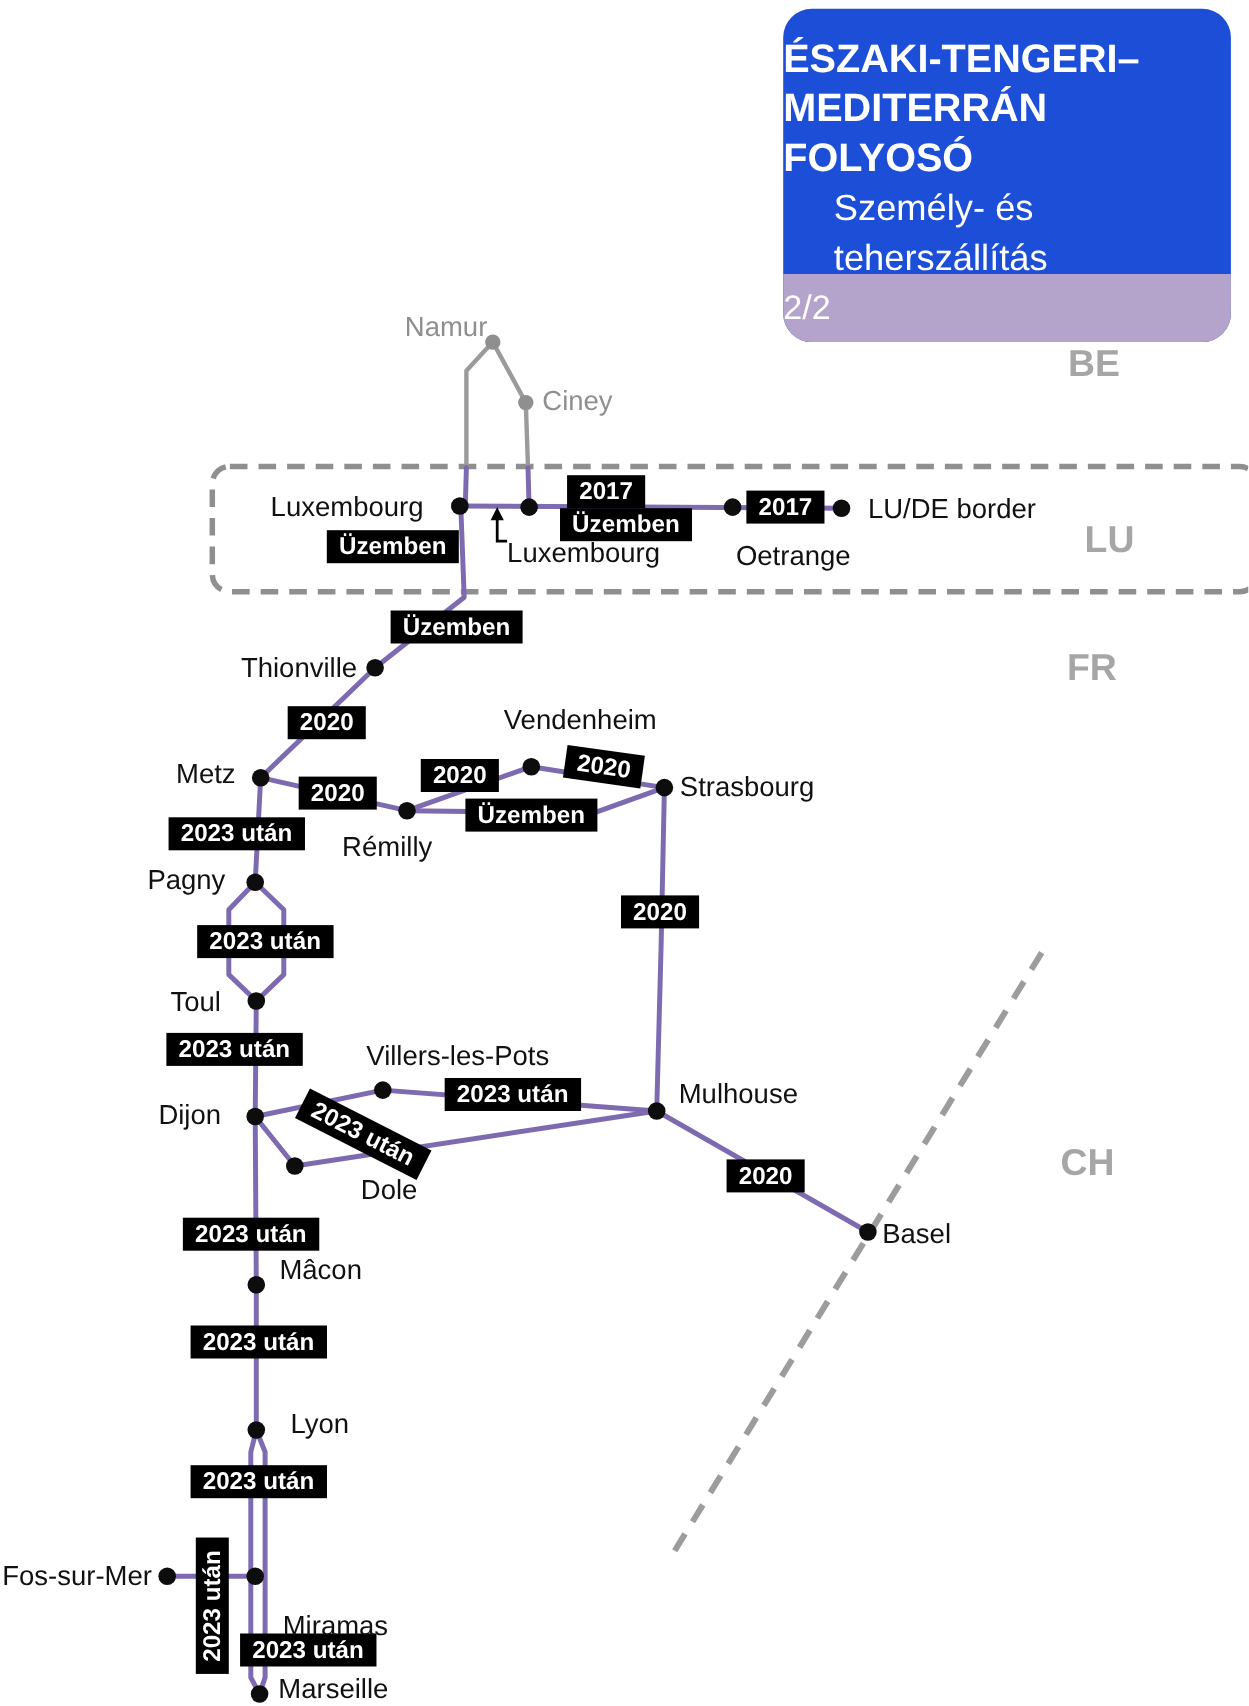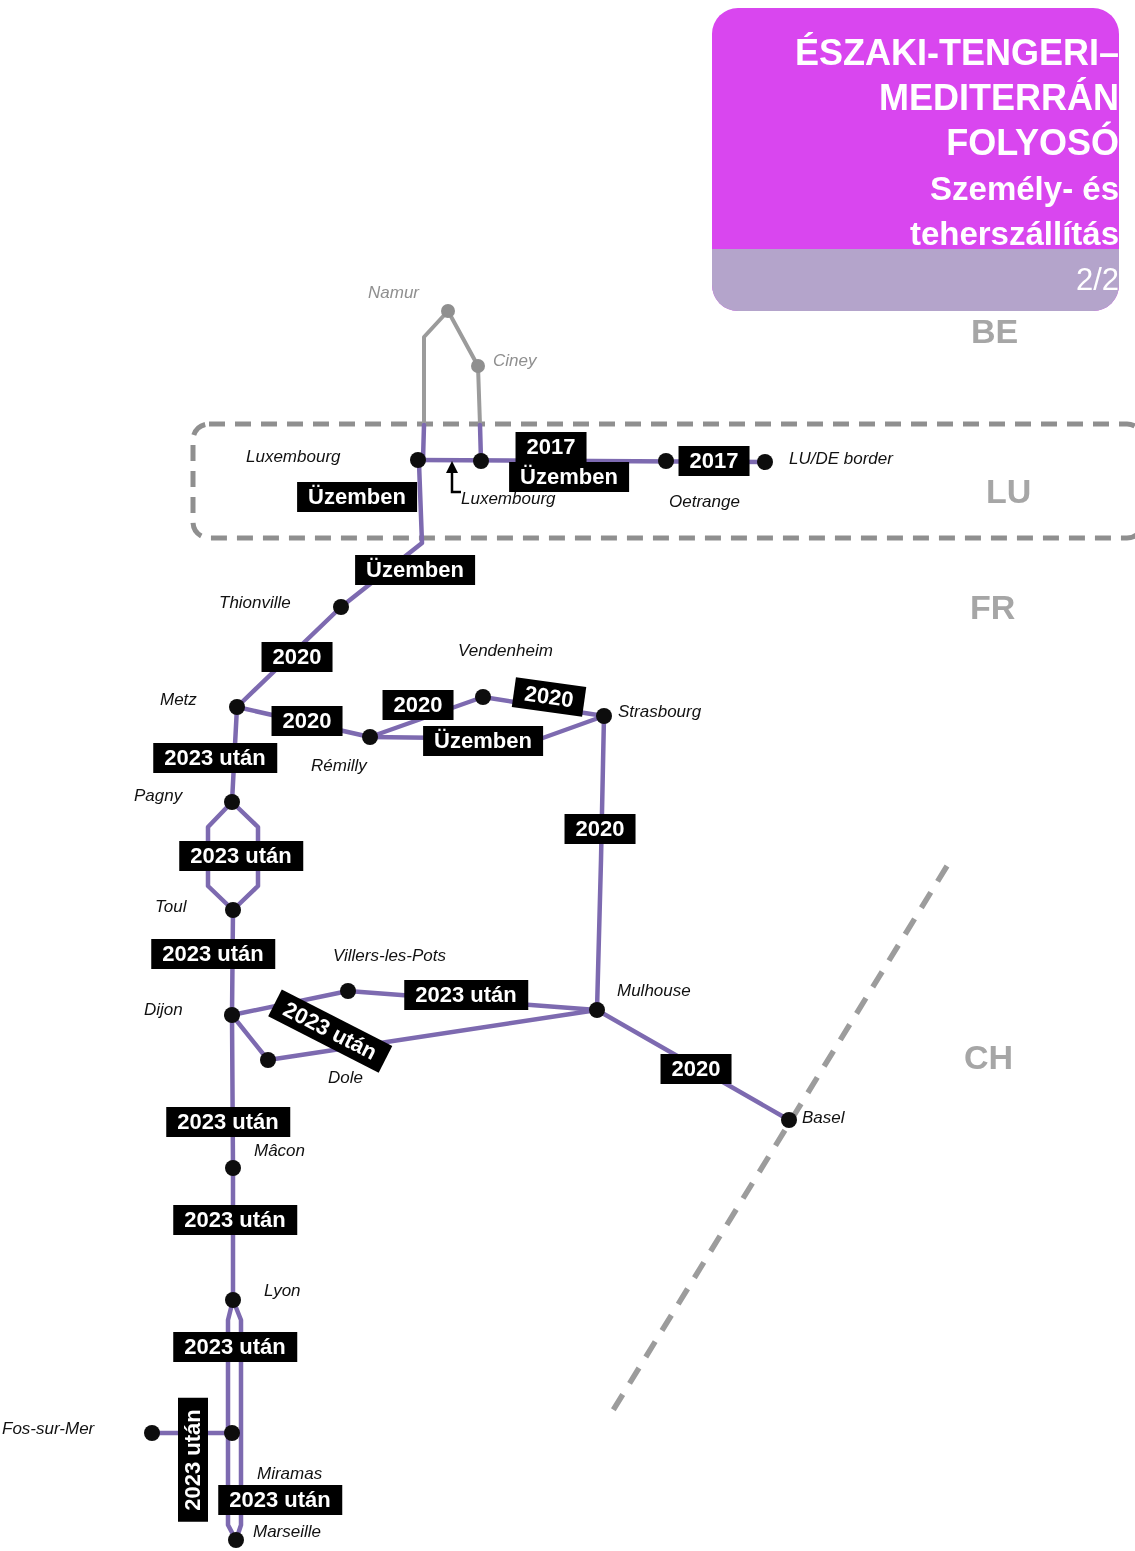--- a/index.html
+++ b/index.html
@@ -5,37 +5,37 @@
   html,body{margin:0;padding:0;background:#ffffff;}
   .canvas{
     position:relative;width:1135px;height:1551px;background:#ffffff;
     font-family:"Liberation Sans",sans-serif;overflow:hidden;
   }
   svg.map{position:absolute;left:0;top:0;}
   .rline{stroke:#7d6ab0;stroke-width:4.5;fill:none;stroke-linecap:round;stroke-linejoin:round;}
   .gline{stroke:#9b9b9b;stroke-width:4;fill:none;stroke-linecap:round;stroke-linejoin:round;}
   .dot{fill:#0d0d0d;}
   .gdot{fill:#8f8f8f;}
-  .city{position:absolute;font-size:17px;color:#111;white-space:nowrap;font-style:italic;}
+  .city{position:absolute;font-size:25px;color:#111;white-space:nowrap;}
   .city.inactive{color:#8f8f8f;}
   .status{
     position:absolute;background:#000;color:#fff;font-weight:700;font-size:22px;
     line-height:1;padding:4px 11px;white-space:nowrap;transform:translate(-50%,-50%);
   }
   .rot8{transform:translate(-50%,-50%) rotate(8deg);}
   .rot27{transform:translate(-50%,-50%) rotate(27deg);}
   .rotv{transform:translate(-50%,-50%) rotate(-90deg);}
   .region{position:absolute;font-size:34px;font-weight:700;color:#a6a6a6;}
   .header{
     position:absolute;left:712px;top:8px;width:407px;height:303px;
-    background:#d946ef;border-radius:26px;color:#fff;text-align:right;
+    background:#1d4ed8;border-radius:26px;color:#fff;text-align:left;
   }
   .header-main{padding-top:22px;}
   .ht{font-size:36px;font-weight:700;line-height:45px;}
-  .hs{font-size:33px;font-weight:700;line-height:42px;margin-top:3px;}
+  .hs{font-size:33px;font-weight:400;line-height:42px;margin-top:3px;padding-left:46px;}
   .hband{
     position:absolute;left:0;bottom:0;width:100%;height:62px;background:#b4a4cb;
     font-size:31px;line-height:62px;border-radius:0 0 26px 26px;
   }
 </style>
 </head>
 <body>
 
 <div class="canvas">
 

